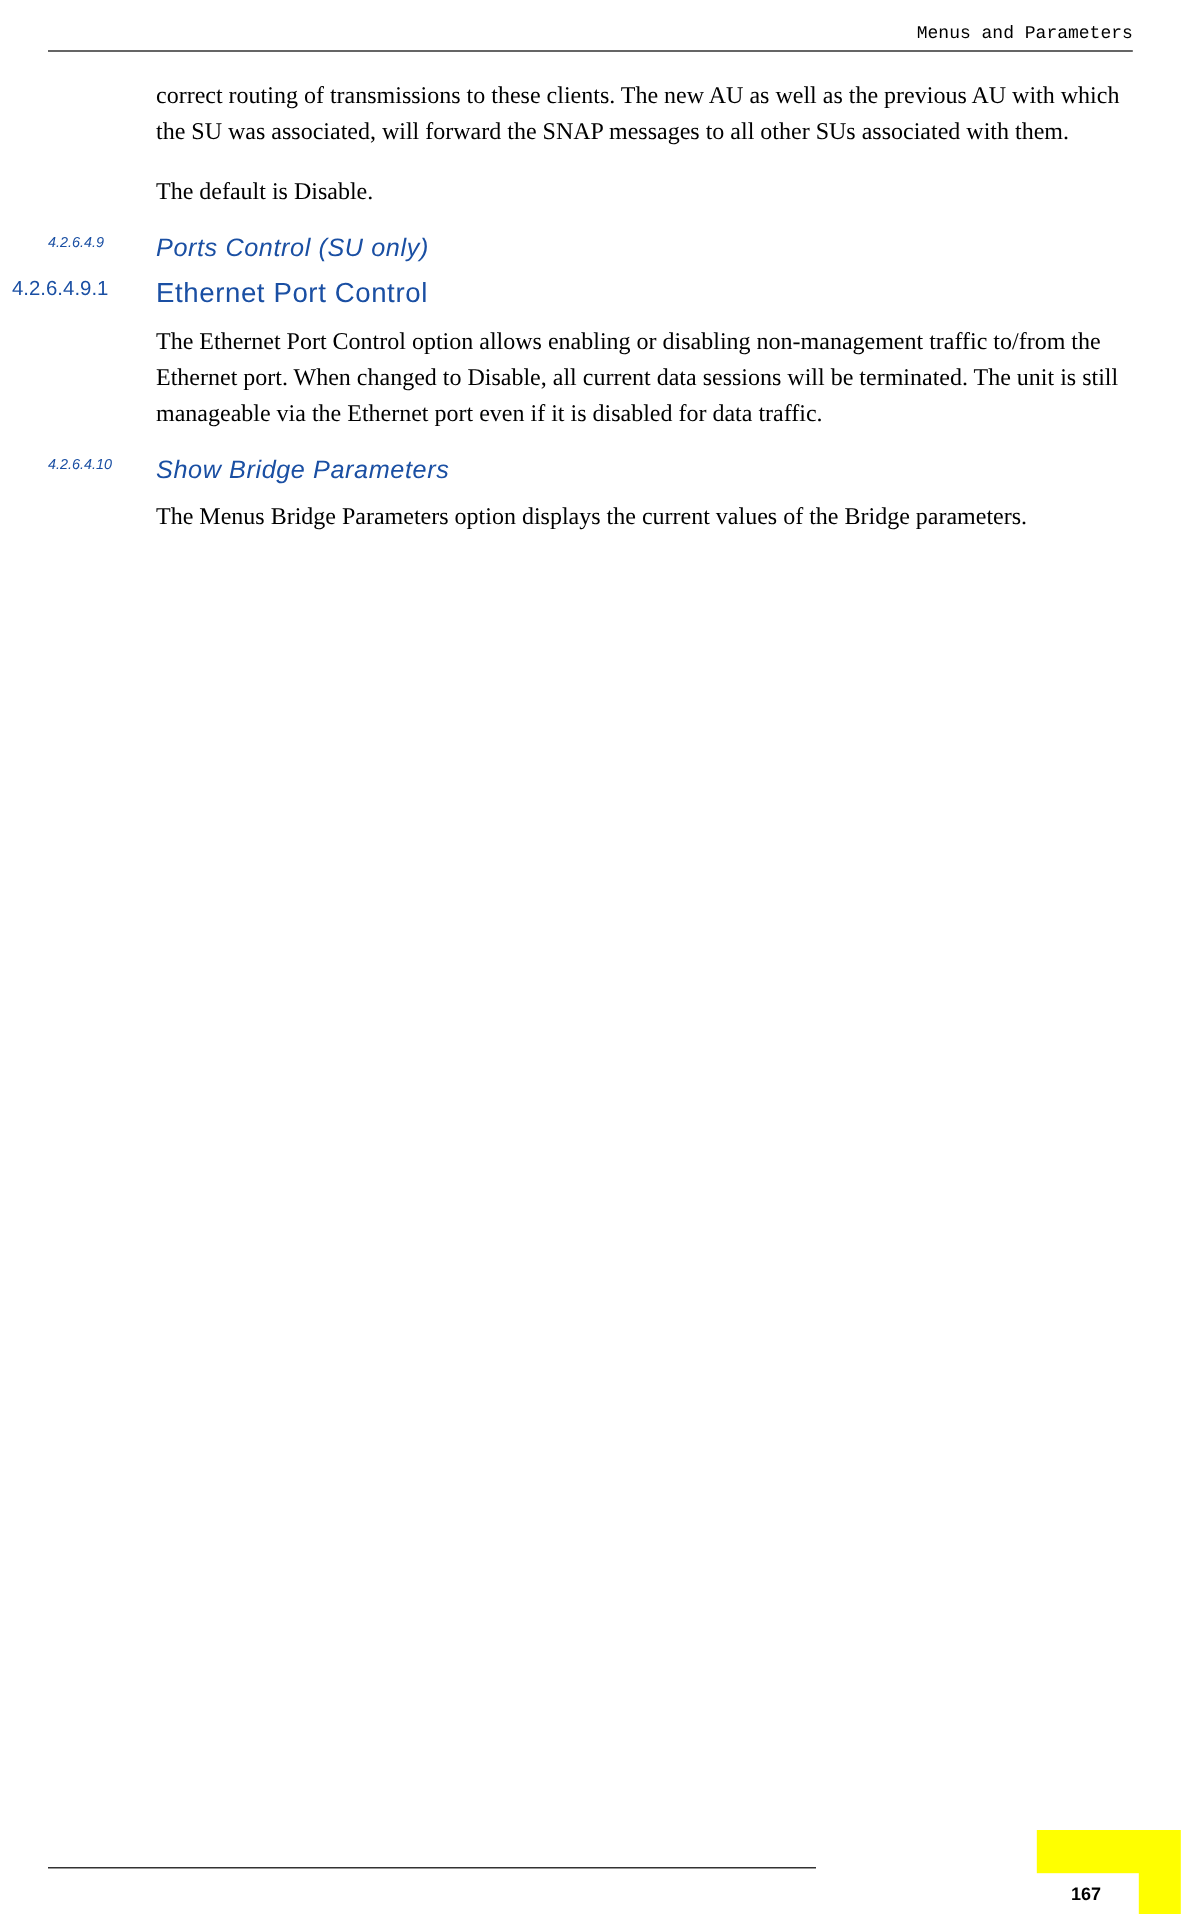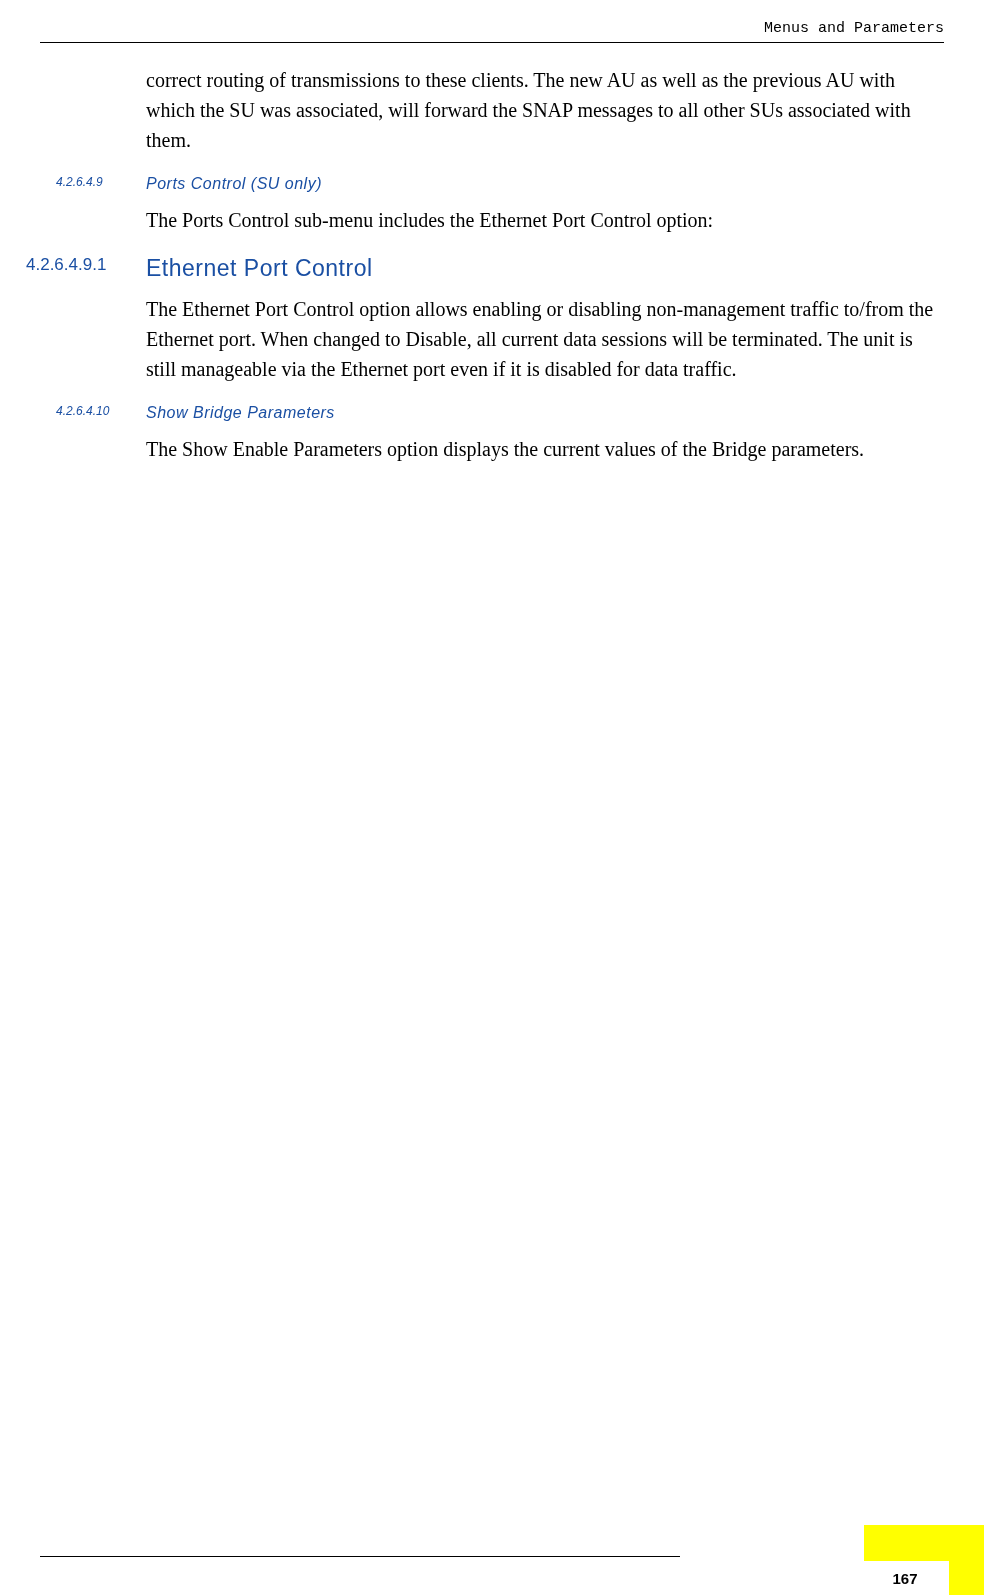--- a/index.html
+++ b/index.html
@@ -26,21 +26,21 @@
     .header-rule {
       position: absolute;
       top: 42px;
       left: 40px;
       right: 40px;
       border-top: 1px solid #000;
     }
     .content {
       position: absolute;
       top: 65px;
-      left: 56px;
+      left: 40px;
       right: 40px;
     }
     .body-text {
       margin-left: 90px;
       font-size: 20px;
       line-height: 1.5;
       color: #000;
       margin-bottom: 20px;
       font-family: 'Bookman Old Style', Georgia, serif;
     }
@@ -51,21 +51,21 @@
     }
     .section-number {
       width: 90px;
       flex-shrink: 0;
       font-family: Verdana, Geneva, sans-serif;
       font-weight: normal;
       font-size: 17px;
     }
     .section-title {
       font-family: Verdana, Geneva, sans-serif;
-      font-size: 16px;
+      font-size: 21px;
       letter-spacing: 0.5px;
     }
     .h3 .section-number {
       color: #1a4fa3;
       font-style: italic;
       font-size: 12px;
     }
     .h3 .section-title {
       color: #1a4fa3;
       font-style: italic;
@@ -117,41 +117,41 @@
     }
   </style>
 </head>
 <body>
 
 <div class="header">Menus and Parameters</div>
 <div class="header-rule"></div>
 
 <div class="content">
   <p class="body-text">correct routing of transmissions to these clients. The new AU as well as the previous AU with which the SU was associated, will forward the SNAP messages to all other SUs associated with them.</p>
+  <p class="body-text">The default is Disable.</p>
 
   <div class="section-heading h3">
     <div class="section-number">4.2.6.4.9</div>
     <div class="section-title">Ports Control (SU only)</div>
   </div>
 
-  <p class="body-text">The Ports Control sub-menu includes the Ethernet Port Control option:</p>
 
   <div class="section-heading h4">
     <div class="section-number" style="width:120px; margin-left:-30px;">4.2.6.4.9.1</div>
     <div class="section-title">Ethernet Port Control</div>
   </div>
 
   <p class="body-text">The Ethernet Port Control option allows enabling or disabling non-management traffic to/from the Ethernet port. When changed to Disable, all current data sessions will be terminated. The unit is still manageable via the Ethernet port even if it is disabled for data traffic.</p>
 
   <div class="section-heading h3">
     <div class="section-number">4.2.6.4.10</div>
     <div class="section-title">Show Bridge Parameters</div>
   </div>
 
-  <p class="body-text">The Show Enable Parameters option displays the current values of the Bridge parameters.</p>
+  <p class="body-text">The Menus Bridge Parameters option displays the current values of the Bridge parameters.</p>
 </div>
 
 <div class="yellow-bar"></div>
 <div class="page-number-box">167</div>
 
 <div class="footer">
   <div class="footer-rule"></div>
 </div>
 
 </body></html>

